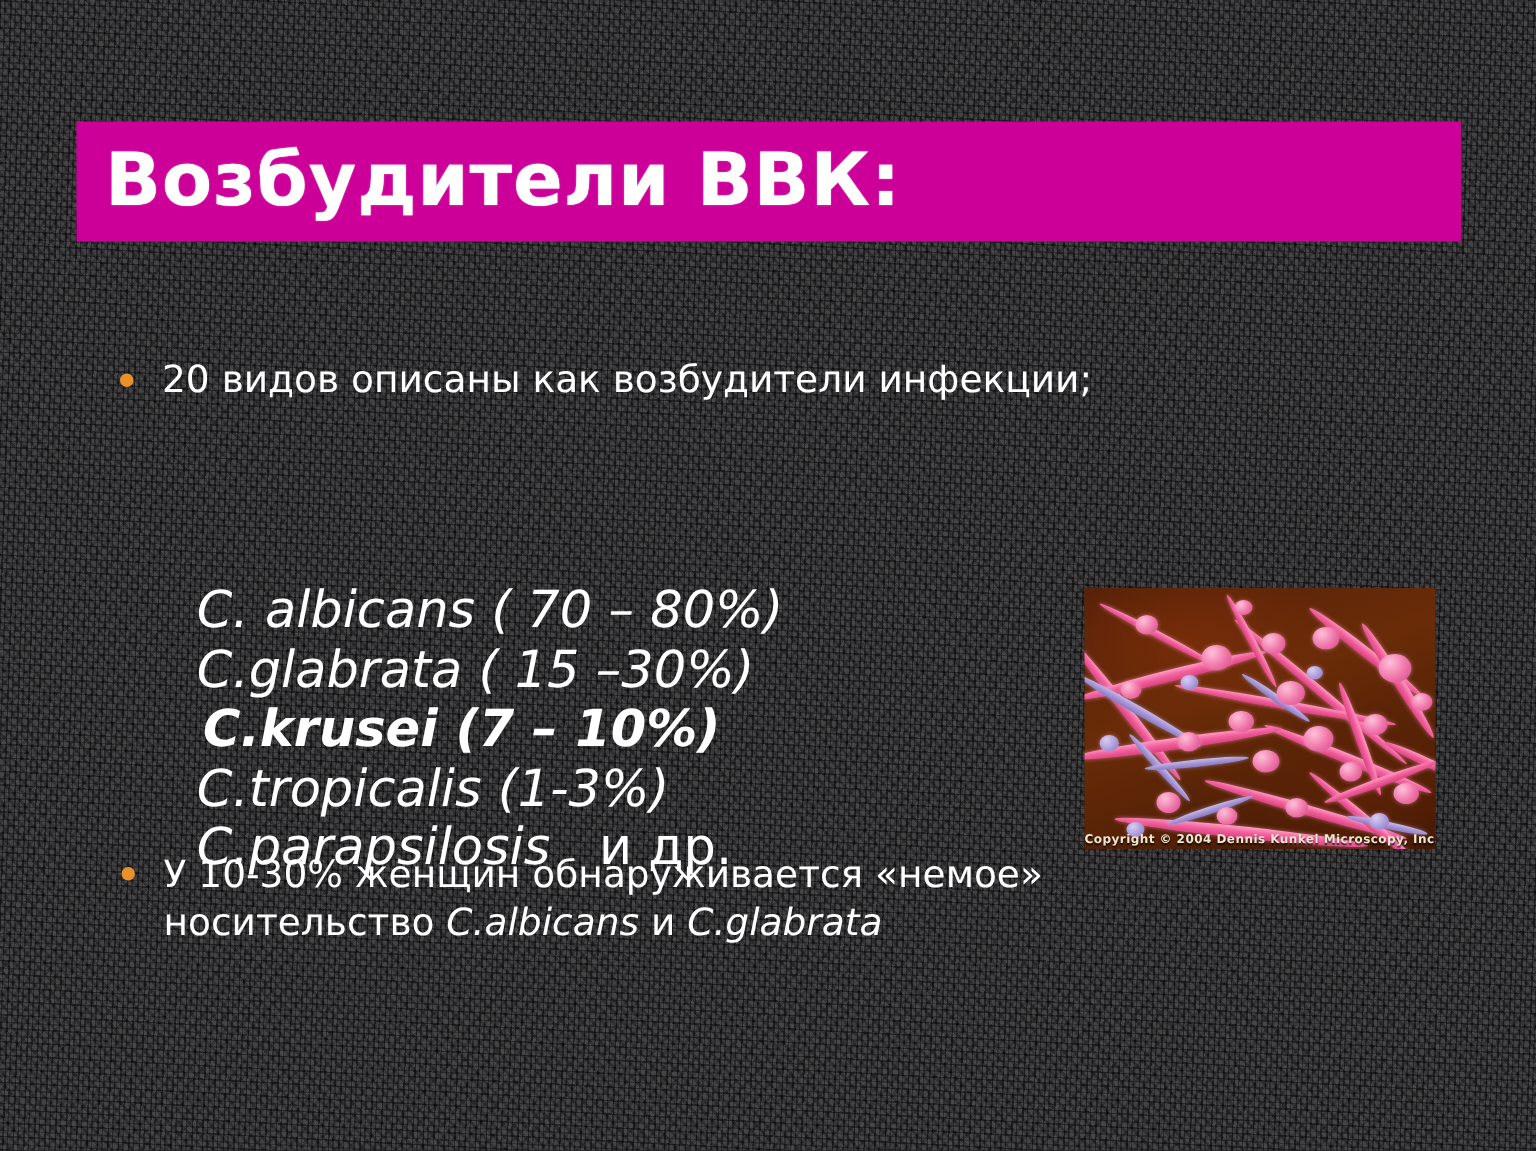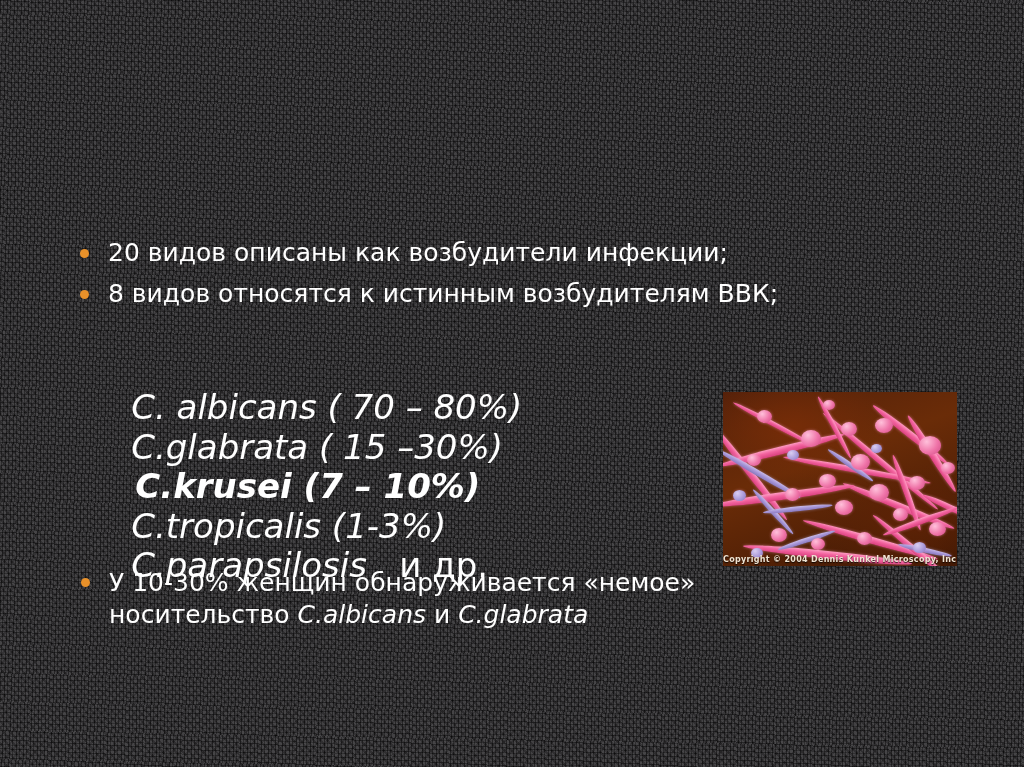--- a/index.html
+++ b/index.html
@@ -159,31 +159,30 @@
     letter-spacing: .3px;
     text-shadow: 0 1px 1px rgba(0,0,0,.8);
     white-space: nowrap;
   }
 </style>
 </head>
 <body>
 
 <div id="slide">
 
+  <div id="title-band">
+    <div id="title-text">Возбудители ВВК:</div>
+  </div>
 
 
   <div class="bullet-row" id="bullet-2">
     <span class="bullet-dot"></span>
     <span class="bullet-text"><span>20 видов описаны как возбудители инфекции;</span></span>
   </div>
 
-  <div class="bullet-row" id="bullet-3">
-    <span class="bullet-dot"></span>
-    <span class="bullet-text"><span>8 видов относятся к истинным возбудителям ВВК;</span></span>
-  </div>
 
 
   <div class="species-line" id="species-0">
     <span>C. albicans</span><span> ( 70 – 80%)</span><span class="tail"></span>
   </div>
   <div class="species-line" id="species-1">
     <span>C.glabrata</span><span> ( 15 –30%)</span><span class="tail"></span>
   </div>
   <div class="species-line" id="species-2">
     <span>C.krusei</span><span> (7 – 10%)</span><span class="tail"></span>

